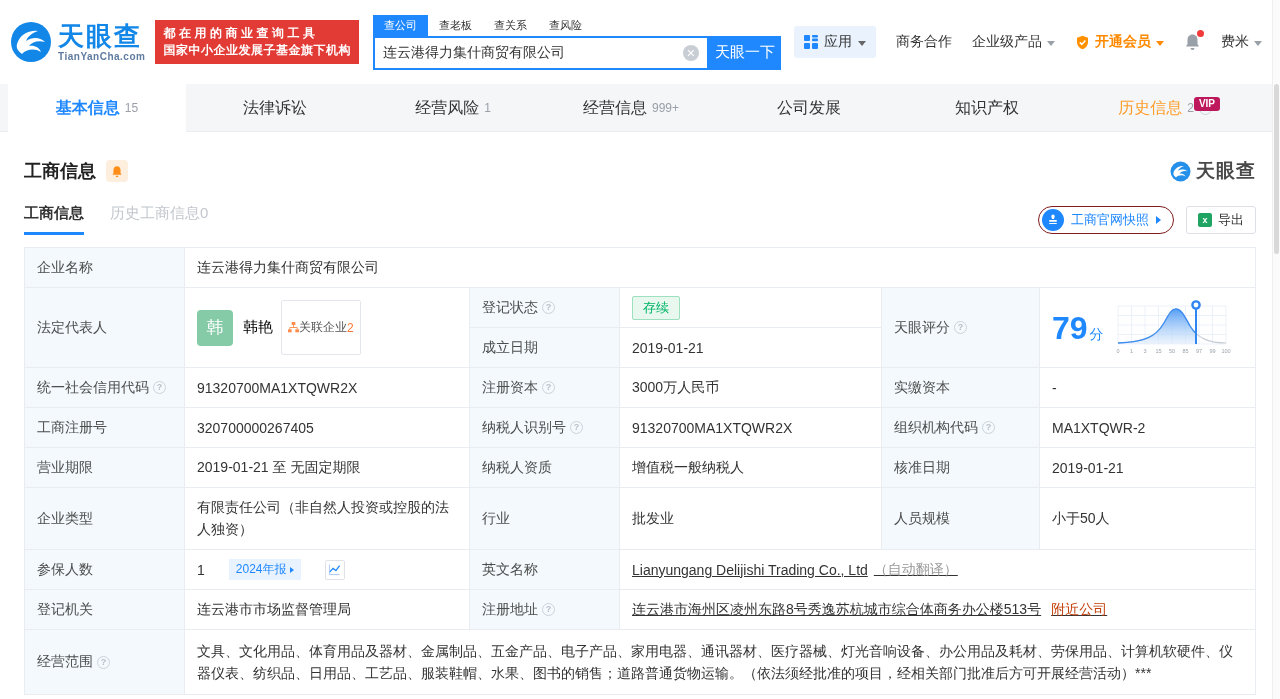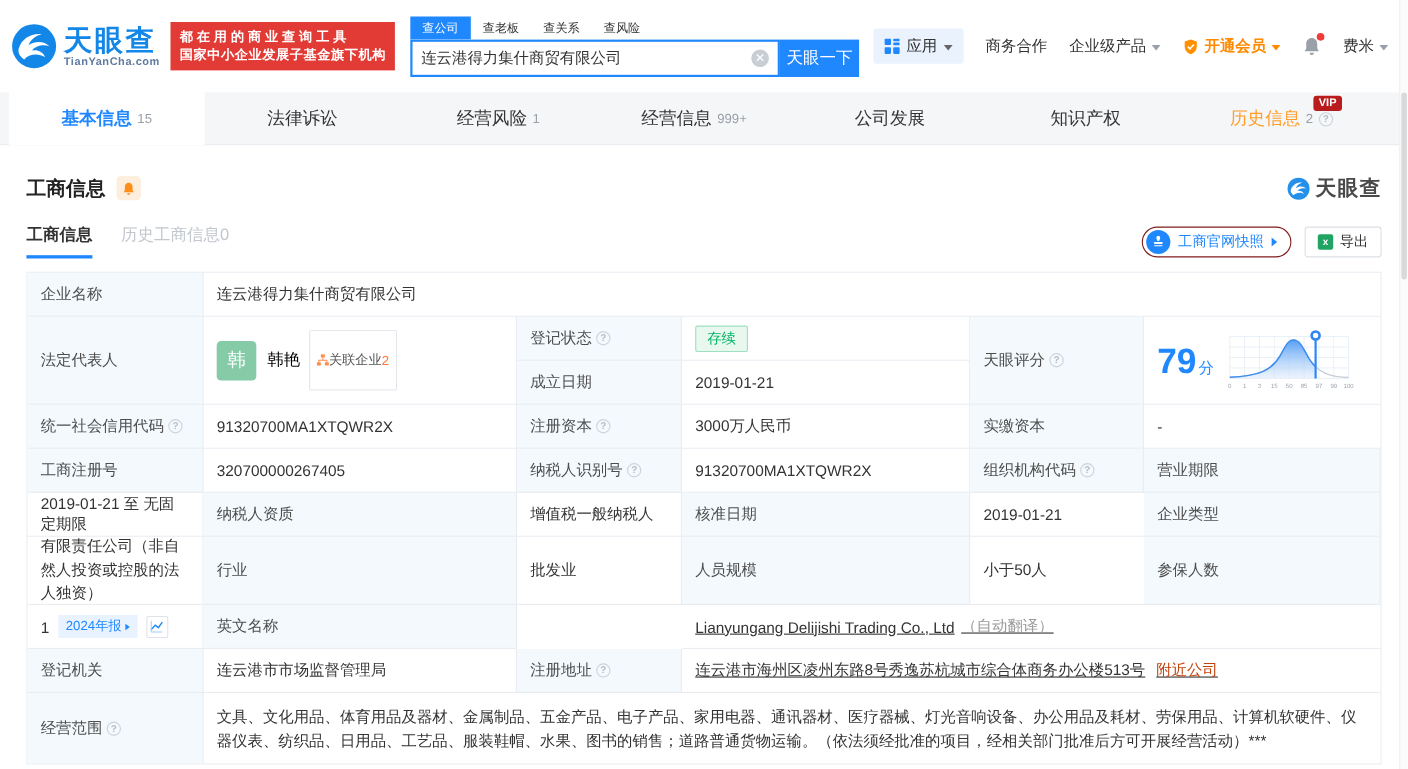--- a/index.html
+++ b/index.html
@@ -35,21 +35,21 @@
   .caret.orange { border-top-color:#ff8a00; }
   .bell-wrap { position:relative; cursor:pointer; display:flex; }
   .red-dot { position:absolute; top:-3px; right:-3px; width:7px; height:7px; border-radius:50%; background:#f23a3a; }
 
   
   .nav { height:48px; background:#f4f6f8; display:flex; padding-left:8px; border-bottom:1px solid #ebedf0; }
   .ntab { width:178px; height:48px; display:flex; align-items:center; justify-content:center; gap:5px; font-size:16px; color:#333; cursor:pointer; position:relative; }
   .ntab.active { background:#fff; color:#2088ff; font-weight:bold; }
   .ncount { font-size:12px; color:#9aa0a8; font-weight:normal; }
   .ntab.history { color:#ff9d2b; }
-  .vip-badge { position:absolute; top:3px; right:34px; background:#b91c1c; color:#fff; font-size:10px; font-weight:bold; padding:0 5px; border-radius:3px; line-height:14px; }
+  .vip-badge { position:absolute; top:13px; right:34px; background:#be185d; color:#fff; font-size:10px; font-weight:bold; padding:0 5px; border-radius:3px; line-height:14px; }
 
   
   .main { padding:0 24px; }
   .sec-head { margin-top:26px; display:flex; align-items:center; justify-content:space-between; }
   .sec-title-wrap { display:flex; align-items:center; gap:10px; }
   .sec-title { font-size:18px; font-weight:bold; color:#222; }
   .bell-chip { width:22px; height:22px; border-radius:4px; background:#fdeedd; display:flex; align-items:center; justify-content:center; cursor:pointer; }
   .watermark { display:flex; align-items:center; gap:5px; font-size:19px; font-weight:bold; color:#3a3a3a; letter-spacing:1px; opacity:.92; }
 
   .subtab-row { margin-top:20px; display:flex; align-items:center; justify-content:space-between; }
@@ -79,21 +79,21 @@
   .scope-val { line-height:1.58; padding:8px 12px; }
   .help { flex:0 0 13px; width:13px; height:13px; border-radius:50%; border:1px solid #ccd3db; color:#b7bec8; font-size:9px; line-height:11px; text-align:center; font-weight:bold; }
   .link { color:#c2410c; cursor:pointer; }
   .gray-note { color:#999; margin-left:6px; }
 
   .avatar { width:36px; height:36px; border-radius:4px; background:#85cba7; color:#fff; font-size:17px; display:flex; align-items:center; justify-content:center; margin-right:10px; }
   .rep-name { color:#000000; font-size:15px; cursor:pointer; margin-right:8px; }
   .rel-badge { display:inline-flex; align-items:center; gap:0; border:1px solid #e3e6ea; border-radius:2px; padding:18px 6px; font-size:12px; color:#555; cursor:pointer; }
   .rel-count { color:#ff7733; }
   .status-badge { background:#e8f8ef; color:#00b565; border:1px solid #9ce0bf; border-radius:2px; padding:2px 10px; font-size:13px; }
-  .report-badge { display:inline-flex; align-items:center; gap:3px; background:#e9f3ff; color:#2088ff; font-size:12px; padding:2px 7px; margin:0 8px; cursor:pointer; }
+  .report-badge { display:inline-flex; align-items:center; gap:3px; background:#e9f3ff; color:#2088ff; font-size:12px; padding:2px 7px; margin:0 24px; cursor:pointer; }
   .rep-caret { width:0; height:0; border-top:3.5px solid transparent; border-bottom:3.5px solid transparent; border-left:4.5px solid #2088ff; }
   .chart-btn { width:20px; height:20px; border:1px solid #dfe3e8; border-radius:2px; display:flex; align-items:center; justify-content:center; background:#fff; cursor:pointer; }
 
   .score-cell { padding:0 6px 0 12px; gap:8px; }
   .score-num { font-size:32px; font-weight:bold; color:#2088ff; line-height:1; }
   .score-unit { font-size:14px; color:#2088ff; margin-left:2px; }
 
   .scrollbar { position:absolute; top:0; right:0; width:8px; height:699px; background:#fbfbfb; border-left:1px solid #efefef; }
   .scrollbar .thumb { position:absolute; top:84px; left:1px; width:5px; height:170px; border-radius:3px; background:#d9d9d9; }
 </style>
@@ -372,20 +372,23 @@
         <span>纳税人识别号</span>
           <span class="help">?</span>
       </div>
       <div class="c">
           <span>91320700MA1XTQWR2X</span>
         </div>
       <div class="c lab">
         <span>组织机构代码</span>
           <span class="help">?</span>
       </div>
+      <div class="c nbr">
+          <span>MA1XTQWR-2</span>
+        </div>
 
       <div class="c lab">
           <span>营业期限</span>
         </div>
       <div class="c">
           <span>2019-01-21 至 无固定期限</span>
         </div>
       <div class="c lab">
           <span>纳税人资质</span>
         </div>

